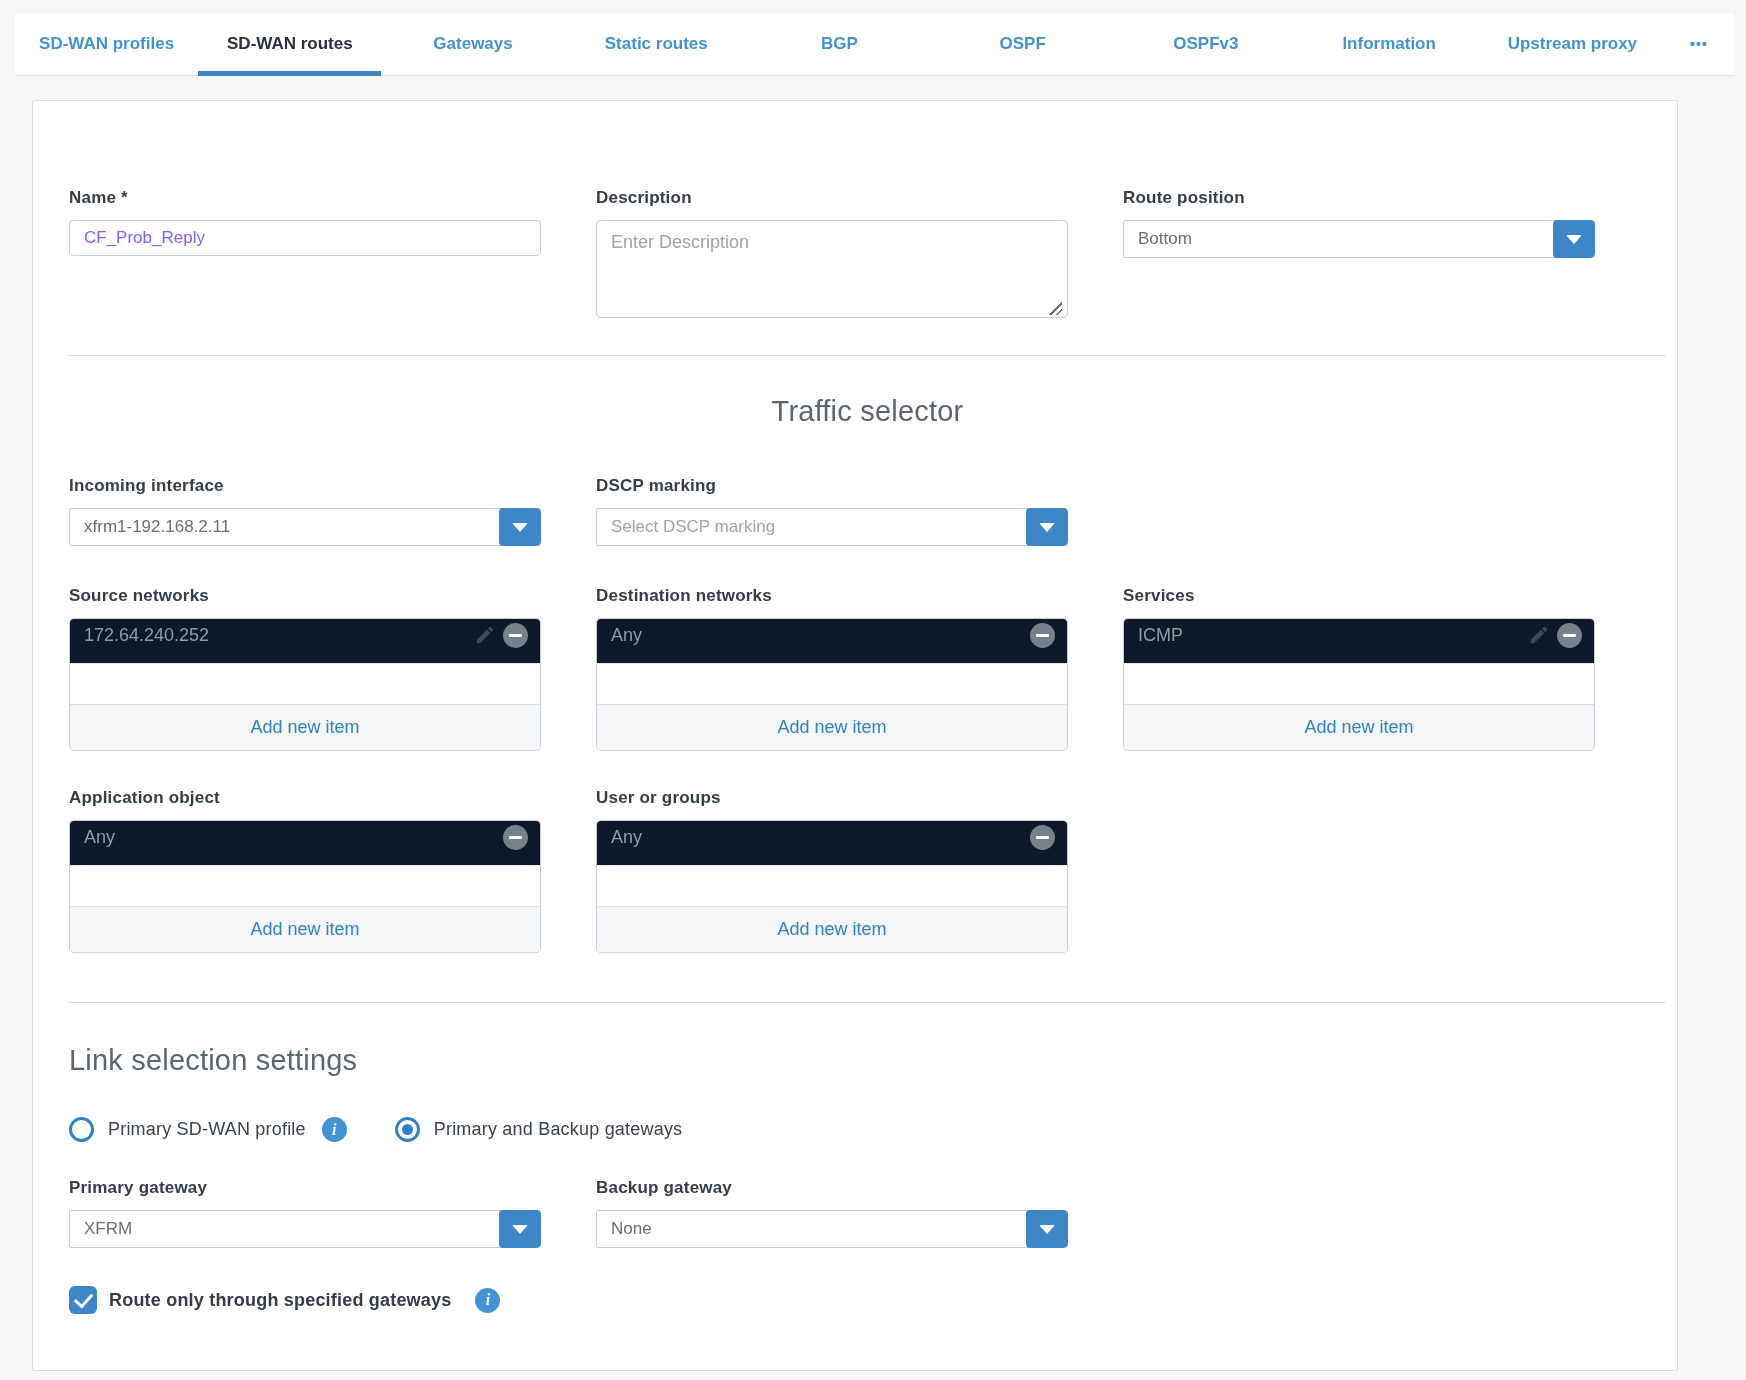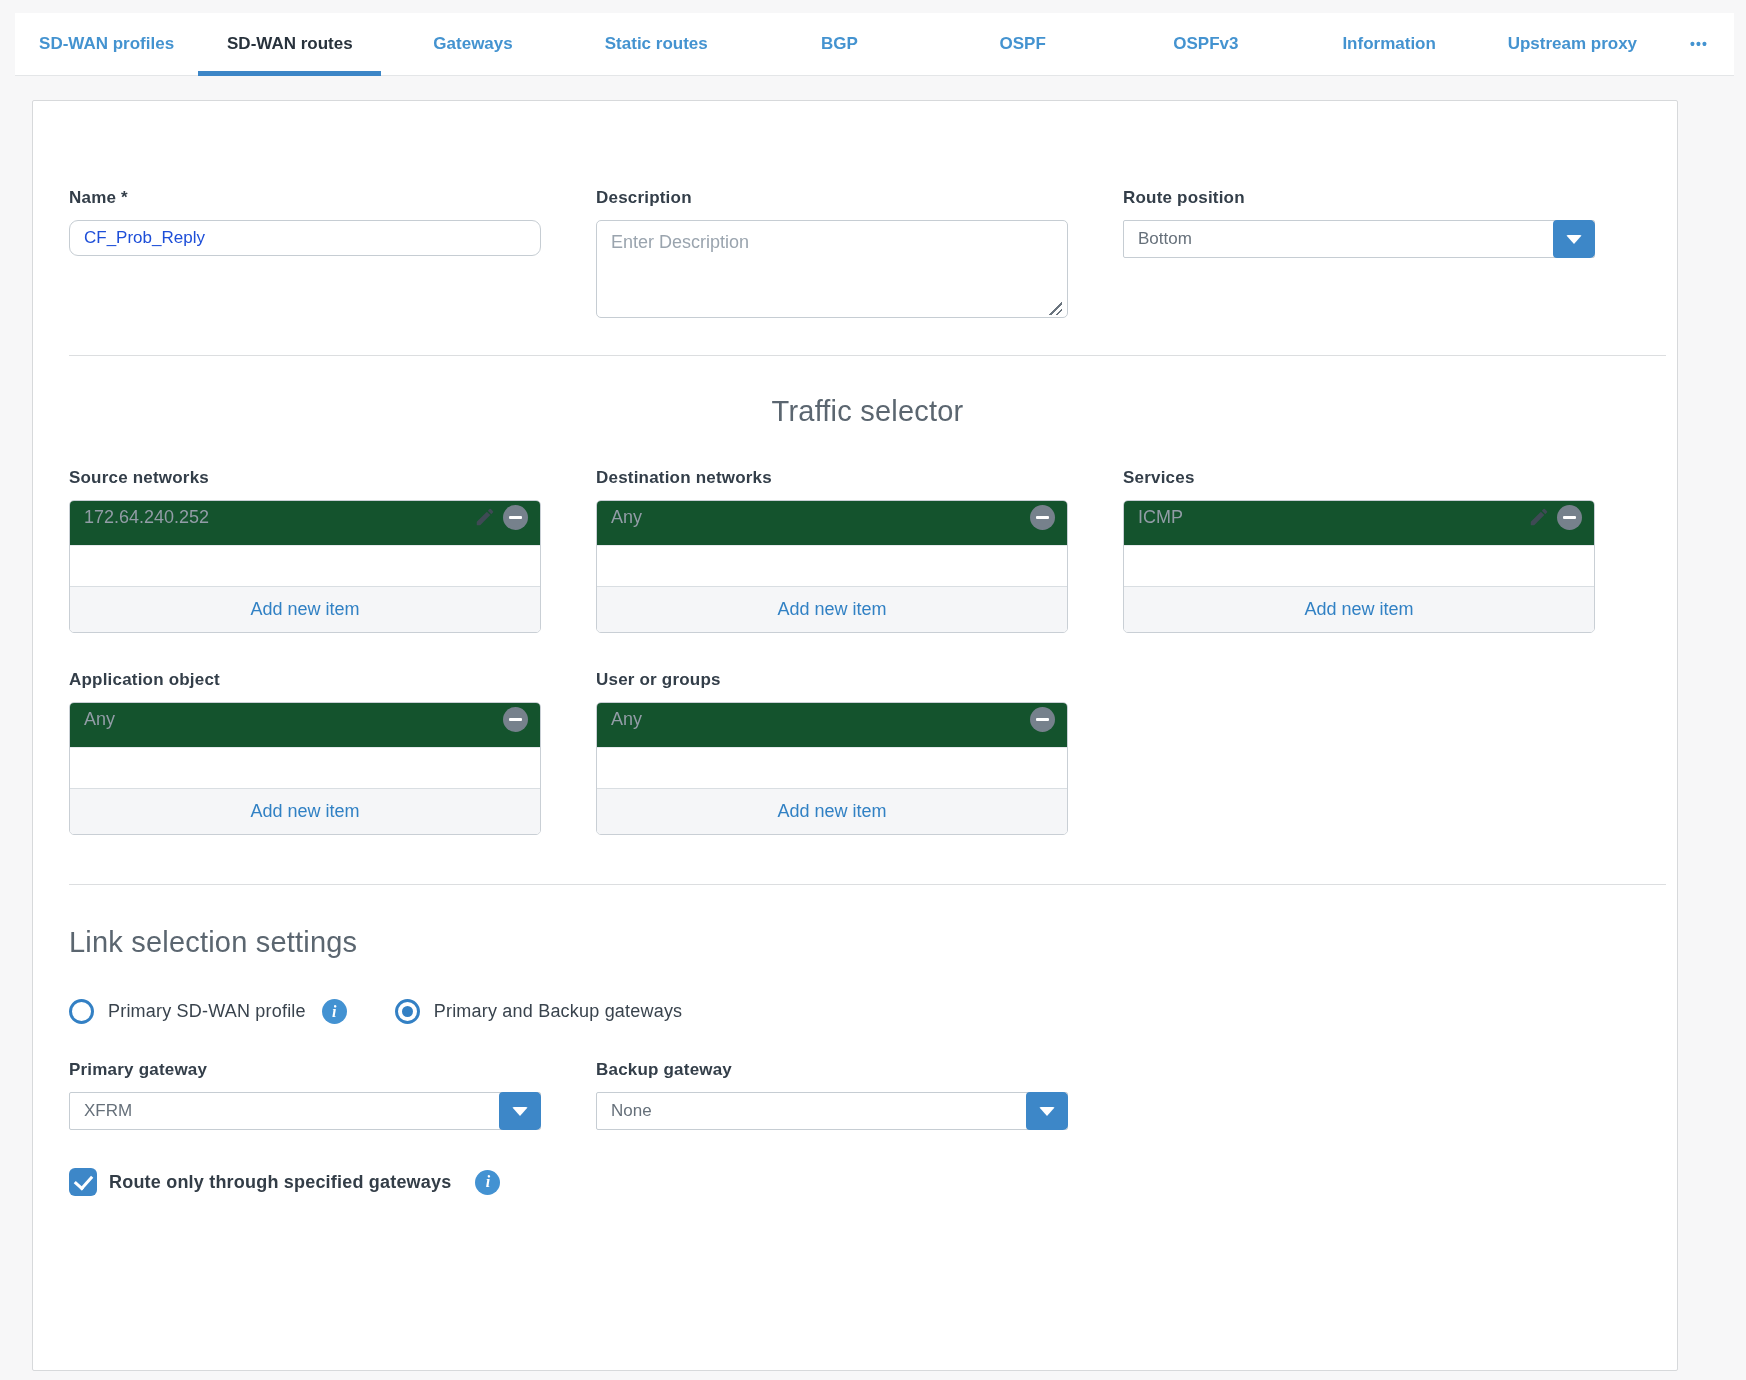--- a/index.html
+++ b/index.html
@@ -38,22 +38,22 @@
   .grid3 { display:grid; grid-template-columns:472px 472px 472px; column-gap:55px; align-items:start; }
 
   .field-label {
     font-size:17px; font-weight:bold; color:#333e49; line-height:20px; margin-bottom:12px;
     letter-spacing:.2px;
   }
 
   .row1 { margin-top:87px; }
 
   input.text-input {
-    width:100%; height:36px; border:1px solid #c6cdd3; border-radius:9px;
-    padding:0 14px; font-size:17px; color:#1d4ed8; background:#fff;
+    width:100%; height:36px; border:1px solid #c6cdd3; border-radius:4px;
+    padding:0 14px; font-size:17px; color:#8b5cf6; background:#fff;
     font-family:"Liberation Sans", sans-serif; outline:none;
   }
   textarea.text-area {
     width:100%; height:98px; border:1px solid #c6cdd3; border-radius:5px;
     padding:11px 14px; font-size:18px; color:#4a5661; background:#fff; resize:none;
     font-family:"Liberation Sans", sans-serif; outline:none;
   }
   textarea.text-area::placeholder, input.text-input::placeholder { color:#9aa4ae; }
   .textarea-wrap { position:relative; }
   .resize-handle {
@@ -93,21 +93,21 @@
   .row3 { margin-top:40px; }
   .row4 { margin-top:37px; }
   .row5 { margin-top:36px; }
 
   
   .listbox {
     border:1px solid #c9cfd5; border-radius:5px; height:133px;
     display:flex; flex-direction:column; overflow:hidden; background:#fff;
   }
   .list-item {
-    height:45px; flex:0 0 45px; background:#14532d; border-bottom:1px solid #e7eaed;
+    height:45px; flex:0 0 45px; background:#0f172a; border-bottom:1px solid #e7eaed;
     display:flex; align-items:center; padding:0 12px 12px 14px;
   }
   .item-text { font-size:18px; color:#929ca6; flex:1; }
   .item-icons { display:flex; align-items:center; gap:7px; }
   .icon-edit { width:22px; height:22px; cursor:pointer; display:block; }
   .icon-remove {
     width:25px; height:25px; border-radius:50%; background:#76818c; position:relative; cursor:pointer;
     flex:0 0 25px;
   }
   .icon-remove::after {
@@ -189,20 +189,41 @@
             <span class="caret-down"></span>
           </span>
         </div>
       </div>
     </div>
 
     <hr class="divider d1">
 
     <h2 class="section-title t1">Traffic selector</h2>
 
+    <div class="grid3 row2">
+      <div>
+        <div class="field-label">Incoming interface</div>
+        <div class="select">
+          <span class="value">xfrm1-192.168.2.11</span>
+          <span class="select-btn">
+            <span class="caret-down"></span>
+          </span>
+        </div>
+      </div>
+      <div>
+        <div class="field-label">DSCP marking</div>
+        <div class="select">
+          <span class="value placeholder">Select DSCP marking</span>
+          <span class="select-btn">
+            <span class="caret-down"></span>
+          </span>
+        </div>
+      </div>
+      <div></div>
+    </div>
 
     <div class="grid3 row3">
       <div>
         <div class="field-label">Source networks</div>
         <div class="listbox">
           <div class="list-item">
             <span class="item-text">172.64.240.252</span>
             <span class="item-icons">
               <svg class="icon-edit" viewBox="0 0 24 24">
                 <path fill="#3f4a55" d="M3 17.25V21h3.75L17.81 9.94l-3.75-3.75L3 17.25zM20.71 7.04a1 1 0 0 0 0-1.41l-2.34-2.34a1 1 0 0 0-1.41 0l-1.83 1.83 3.75 3.75 1.83-1.83z"></path>

